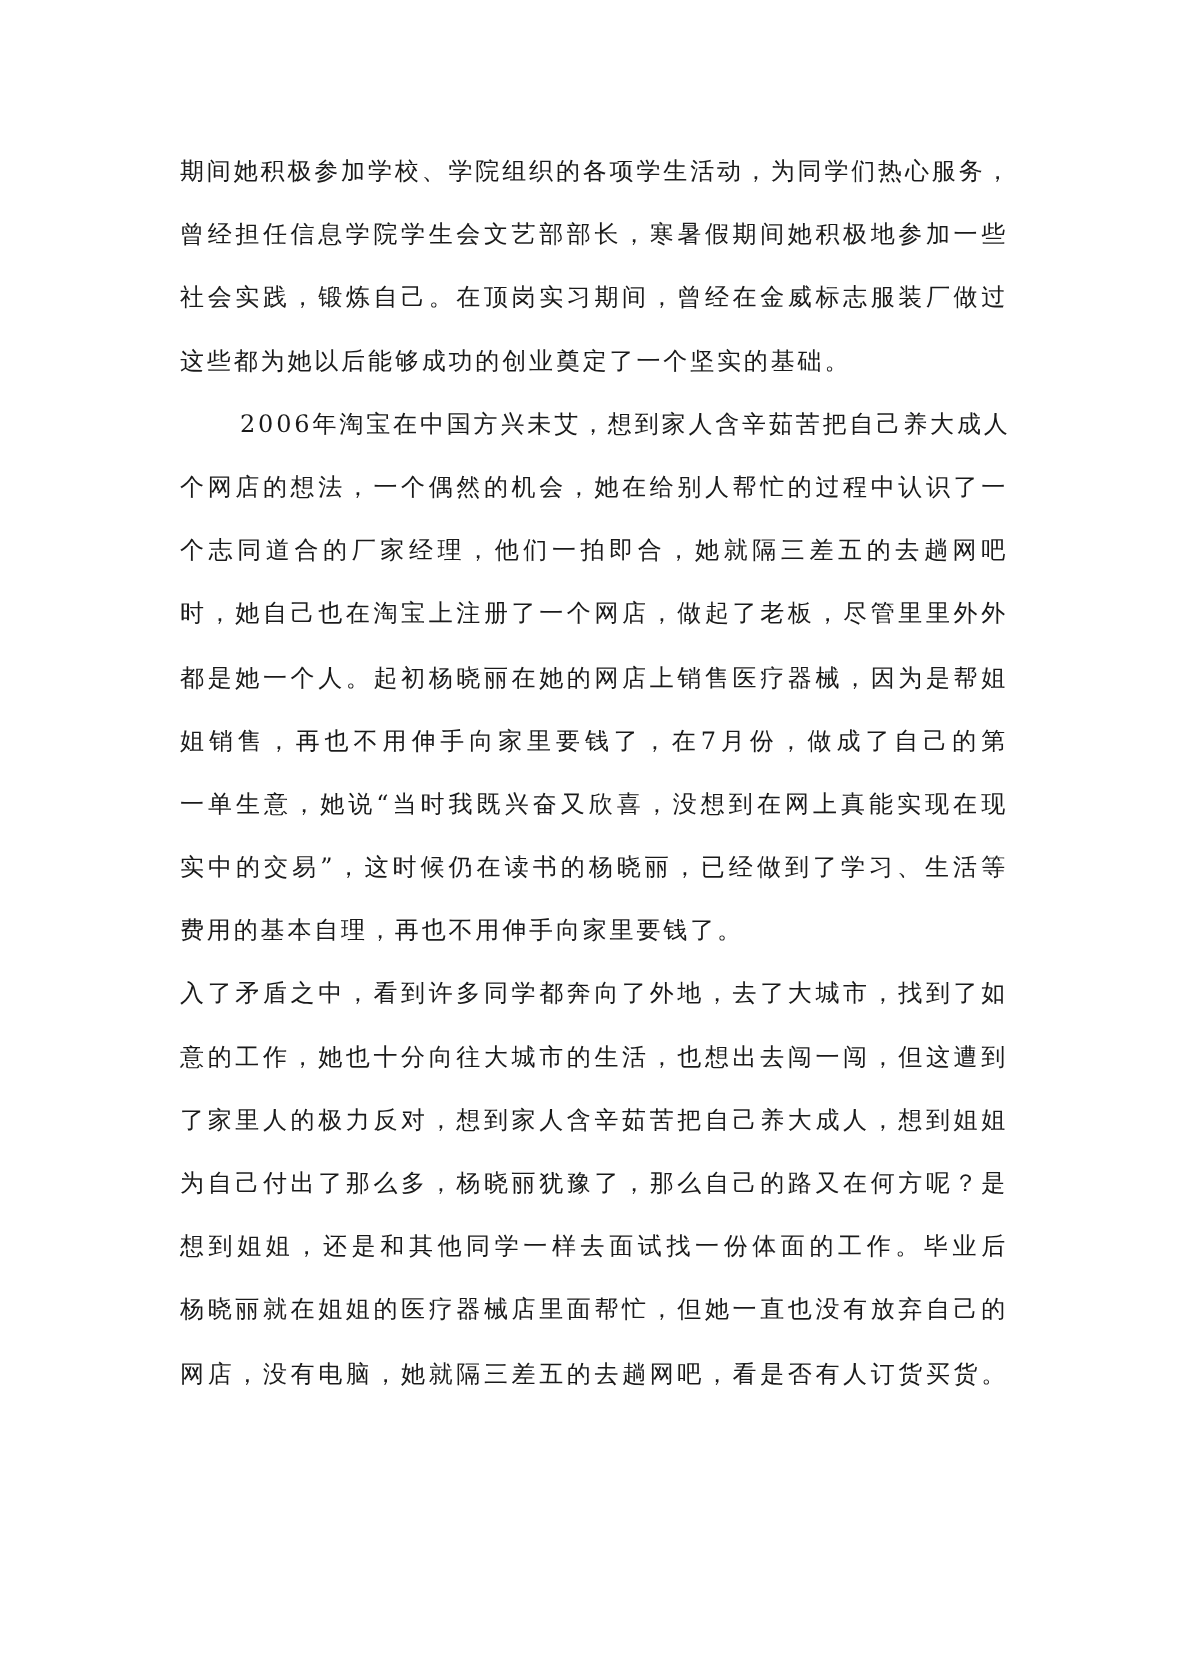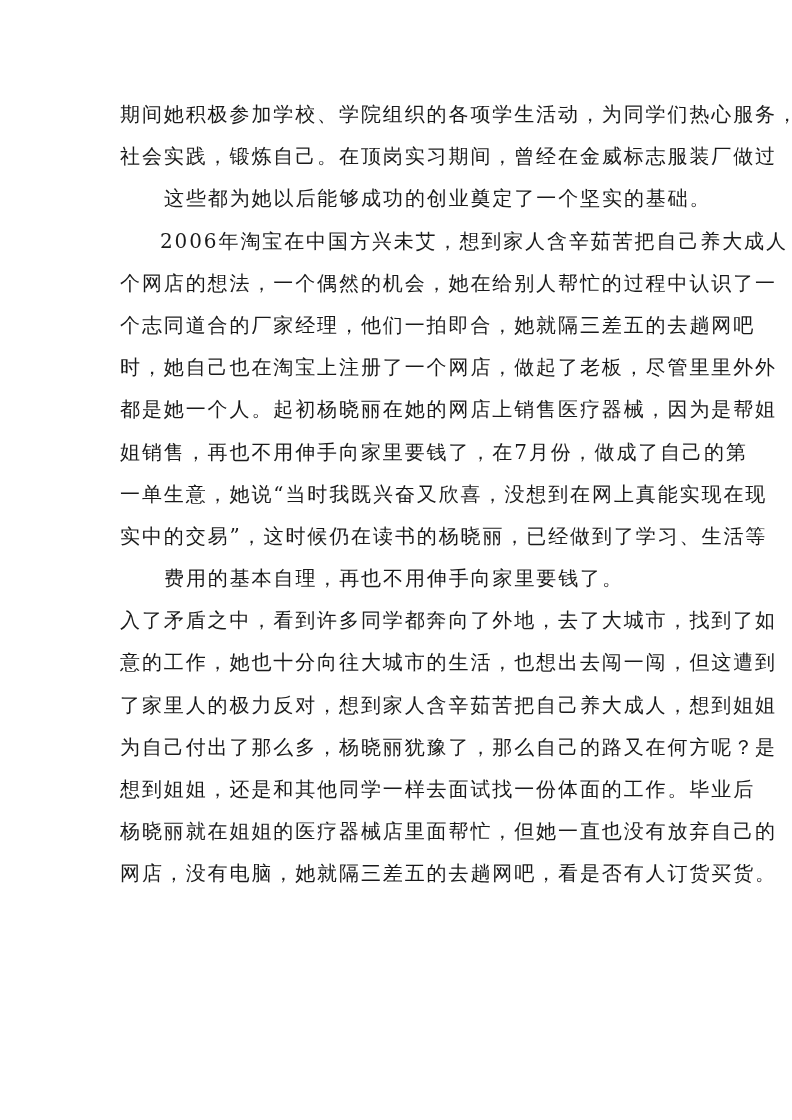--- a/index.html
+++ b/index.html
@@ -20,47 +20,47 @@
     width: 792px;
     height: 1120px;
     background: #ffffff;
   }
   .body-text {
     position: absolute;
     left: 120px;
     top: 93px;
     width: 552px;
     font-family: "DejaVu Serif", "Liberation Serif", serif;
-    font-size: 20px;
+    font-size: 16px;
     color: #1a1a1a;
   }
   .line {
     height: 42.2px;
     line-height: 42.2px;
     white-space: nowrap;
     text-align: justify;
     text-align-last: justify;
     letter-spacing: 1.9px;
   }
   .line.indent {
     padding-left: 40px;
   }
   .line.last {
     text-align-last: left;
-    margin-left: 44px;
   }
 </style>
 </head>
 <body>
 
 <div class="page">
   <div class="body-text">
 
     <div>
       <div class="line">期间她积极参加学校、学院组织的各项学生活动，为同学们热心服务，</div>
+      <div class="line">曾经担任信息学院学生会文艺部部长，寒暑假期间她积极地参加一些</div>
       <div class="line">社会实践，锻炼自己。在顶岗实习期间，曾经在金威标志服装厂做过</div>
       <div class="line last">这些都为她以后能够成功的创业奠定了一个坚实的基础。</div>
     </div>
 
     <div>
       <div class="line indent">2006年淘宝在中国方兴未艾，想到家人含辛茹苦把自己养大成人</div>
       <div class="line">个网店的想法，一个偶然的机会，她在给别人帮忙的过程中认识了一</div>
       <div class="line">个志同道合的厂家经理，他们一拍即合，她就隔三差五的去趟网吧</div>
       <div class="line">时，她自己也在淘宝上注册了一个网店，做起了老板，尽管里里外外</div>
       <div class="line">都是她一个人。起初杨晓丽在她的网店上销售医疗器械，因为是帮姐</div>

